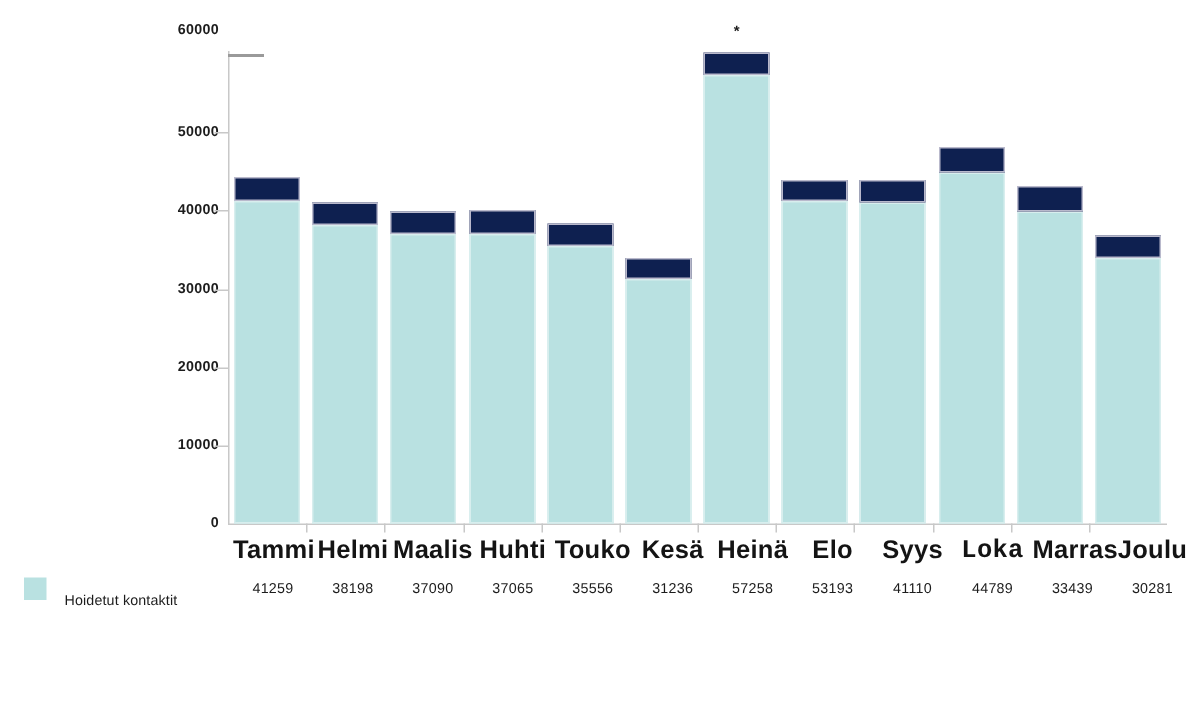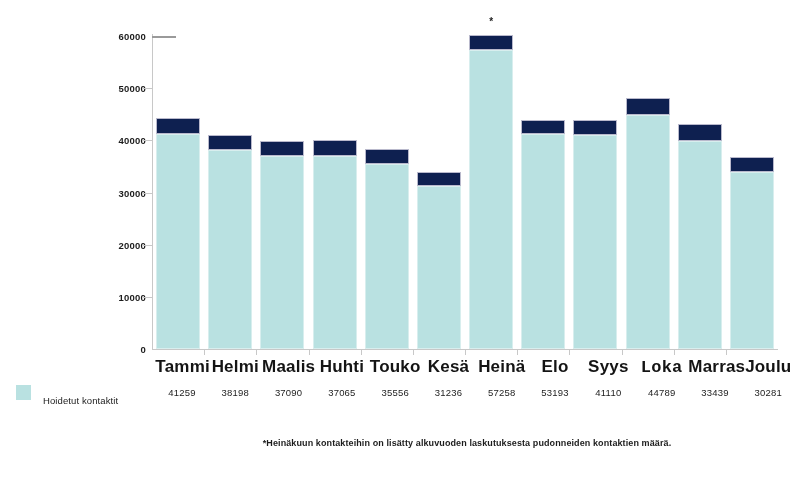--- a/index.html
+++ b/index.html
@@ -183,21 +183,21 @@
 
 <div id="chart-area">
 
   <div class="y-labels">
       <div class="y-label" style="top: 349px;">0</div>
       <div class="y-label" style="top: 296.833px;">10000</div>
       <div class="y-label" style="top: 244.667px;">20000</div>
       <div class="y-label" style="top: 192.5px;">30000</div>
       <div class="y-label" style="top: 140.333px;">40000</div>
       <div class="y-label" style="top: 88.1667px;">50000</div>
-      <div class="y-label" style="top: 36px;">60000</div>
+      <div class="y-label" style="top: 20px;">60000</div>
     </div>
   <div class="y-axis-line"></div>
   <div class="x-axis-line"></div>
 
   <div class="plot">
       <div class="bar-group" style="left: 4.08333px; width: 44px; height: 230.639px;">
         <div class="bar-seg seg-light" title="Tammi 41259" style="height: 215.234px; bottom: 0px;"></div>
         <div class="bar-seg seg-dark" title="Tammi 2953" style="height: 15.4048px; bottom: 215.234px;"></div>
       </div>
       <div class="bar-group" style="left: 56.25px; width: 44px; height: 213.737px;">
@@ -300,14 +300,13 @@
           <td style="width: 52.1667px;">57258</td>
           <td style="width: 52.1667px;">53193</td>
           <td style="width: 52.1667px;">41110</td>
           <td style="width: 52.1667px;">44789</td>
           <td style="width: 52.1667px;">33439</td>
           <td style="width: 52.1667px;">30281</td>
         </tr>
     </tbody>
   </table>
 
-  <div class="footnote">*Heinäkuun kontakteihin on lisätty alkuvuoden laskutuksesta pudonneiden kontaktien määrä.</div>
 </div>
 
 </body></html>

